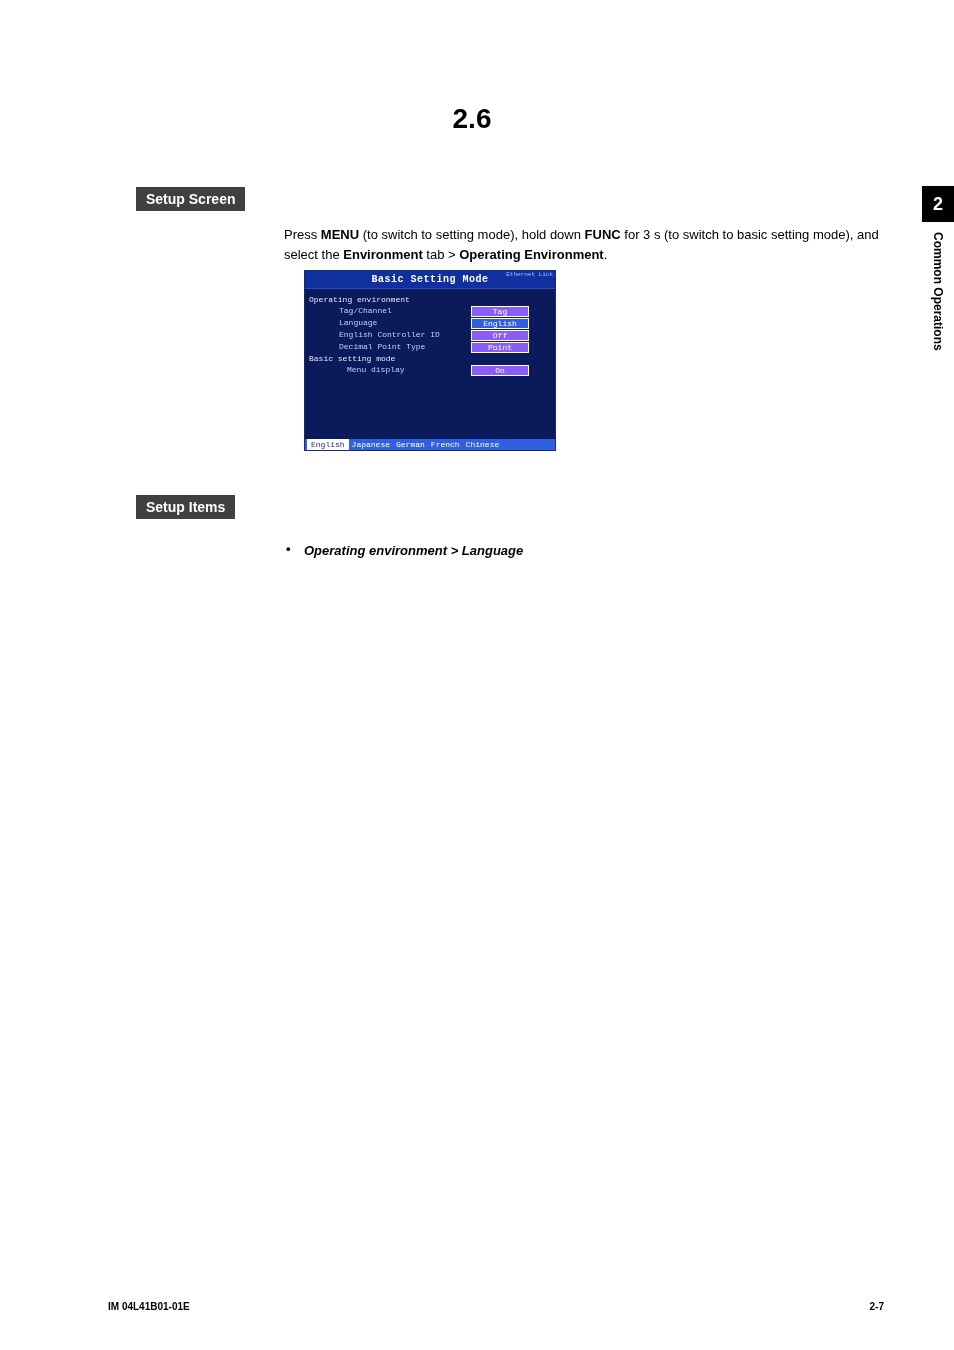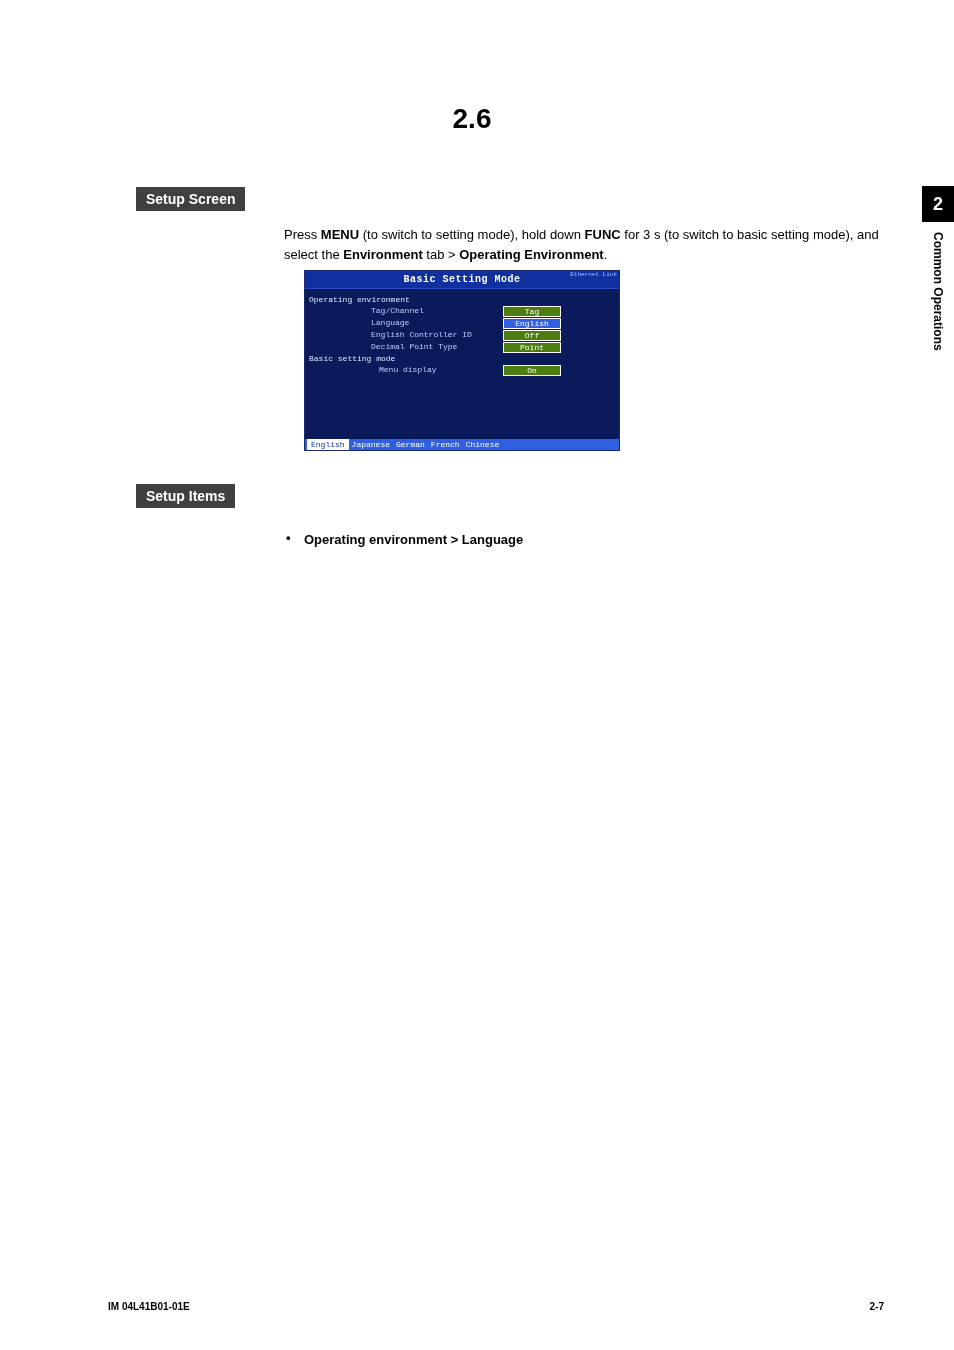--- a/index.html
+++ b/index.html
@@ -60,27 +60,27 @@
   }
   .steps {
     font-size: 13px;
     margin-left: 148px;
     line-height: 1.5;
     margin-bottom: 6px;
   }
   .steps b { font-weight: bold; }
   .screenshot {
     margin-left: 168px;
-    width: 316px;
+    width: 252px;
     border: 1px solid #1a2a6c;
     background: #0a1a5a;
     font-family: "Courier New", monospace;
     font-size: 8px;
     color: #fff;
-    margin-bottom: 33px;
+    margin-bottom: 44px;
   }
   .ss-titlebar {
     position: relative;
     display: flex;
     justify-content: center;
     align-items: center;
     background: #1030a0;
     height: 18px;
     border-bottom: 1px solid #2a4ac0;
   }
@@ -108,21 +108,21 @@
   .ss-row {
     display: flex;
     margin-bottom: 1px;
     justify-content: center;
   }
   .ss-label { width: 140px; padding-left: 8px; }
   .ss-value-box {
     border: 1px solid #ffffff;
     width: 58px;
     text-align: center;
-    background: #4d7c0f;
+    background: #8b5cf6;
     color: #fff;
     height: 11px;
     line-height: 9px;
   }
   .ss-value-sel {
     background: #3060e0;
     color: #fff;
   }
   .ss-optbar {
     display: flex;
@@ -145,21 +145,21 @@
   .setup-items-block {
     margin-left: 0;
   }
   .bullet-row {
     display: flex;
     font-size: 13px;
     margin-left: 150px;
     margin-top: 8px;
   }
   .bullet-dot { width: 18px; font-weight: bold; }
-  .bullet-body { flex: 1; line-height: 1.5; }
+  .bullet-body { flex: 1; line-height: 1.5; font-style: italic; }
   .bullet-body b { font-weight: bold; }
   .side-tab {
     position: absolute;
     right: 0;
     top: 186px;
     width: 32px;
     display: flex;
     flex-direction: column;
     align-items: center;
   }

